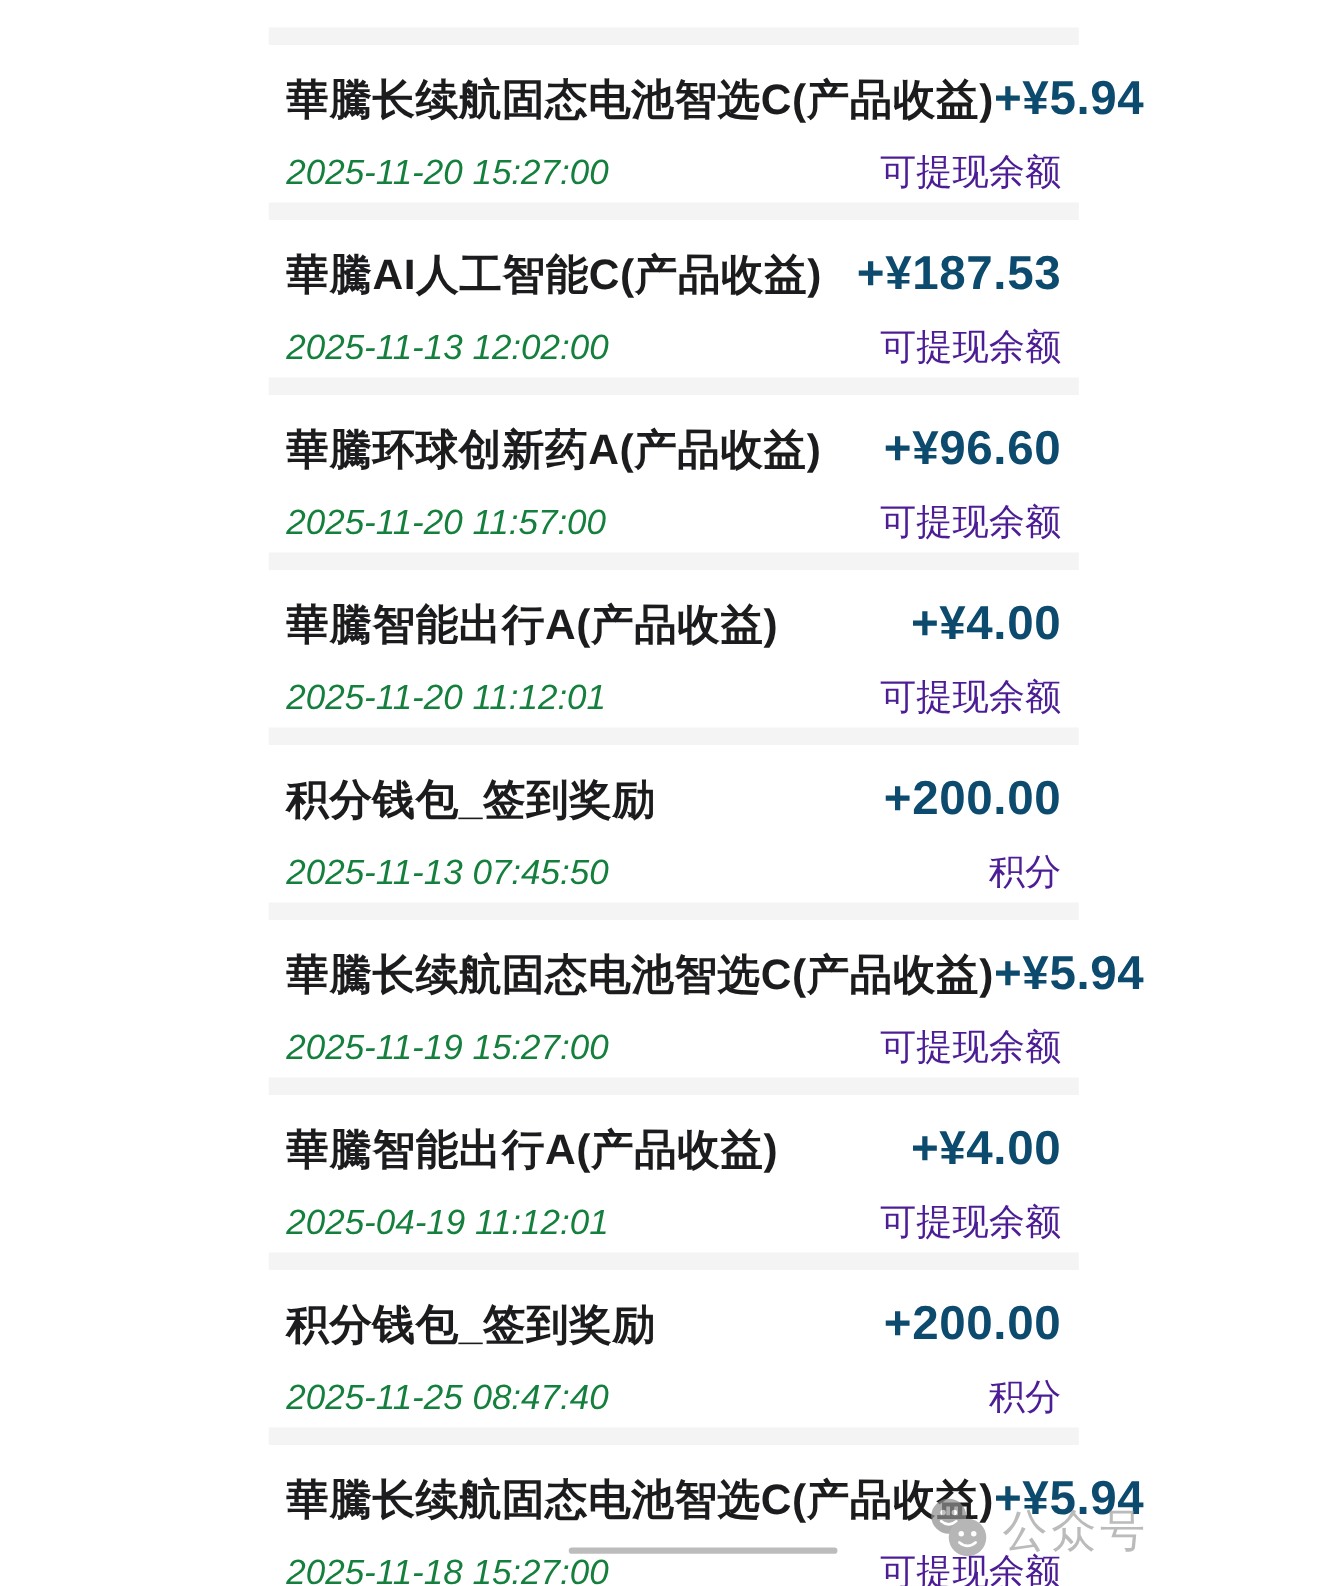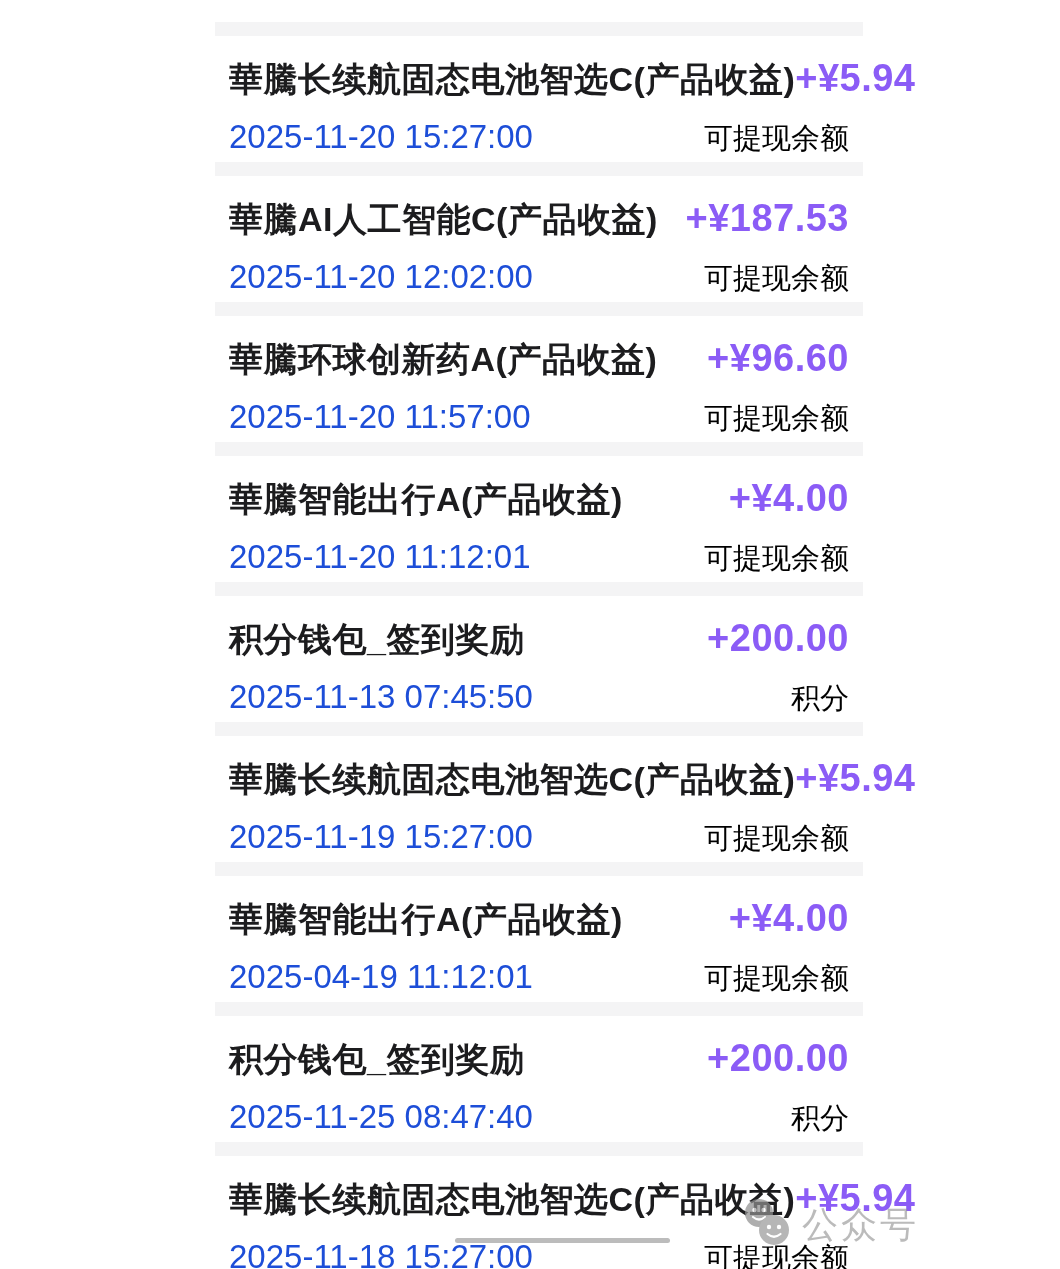--- a/index.html
+++ b/index.html
@@ -30,38 +30,39 @@
   .title{
     font-size:34px;
     font-weight:bold;
     color:#1c1c1e;
     white-space:nowrap;
     letter-spacing:0.5px;
   }
   .amount{
     font-size:38px;
     font-weight:bold;
-    color:#8b5cf6;
+    color:#0c4a6e;
     white-space:nowrap;
     letter-spacing:0.5px;
   }
   .line2{
     display:flex;
     justify-content:space-between;
     align-items:baseline;
     margin-top:15px;
   }
   .date{
-    font-size:33px;
-    color:#1d4ed8;
-    white-space:nowrap;
+    font-size:28px;
+    color:#15803d;
+    white-space:nowrap;
+    font-style:italic;
   }
   .status{
     font-size:29px;
-    color:#000000;
+    color:#4c1d95;
     white-space:nowrap;
   }
   .home-indicator{
     position:absolute;
     left:455px;top:1238px;
     width:215px;height:5px;
     border-radius:3px;
     background:#bcbcbc;
   }
   .watermark{
@@ -98,21 +99,21 @@
       </div>
     </div>
 
     <div class="sep"></div>
     <div class="row">
       <div class="line1">
         <span class="title">華騰AI人工智能C(产品收益)</span>
         <span class="amount">+¥187.53</span>
       </div>
       <div class="line2">
-        <span class="date">2025-11-20 12:02:00</span>
+        <span class="date">2025-11-13 12:02:00</span>
         <span class="status">可提现余额</span>
       </div>
     </div>
 
     <div class="sep"></div>
     <div class="row">
       <div class="line1">
         <span class="title">華騰环球创新药A(产品收益)</span>
         <span class="amount">+¥96.60</span>
       </div>

